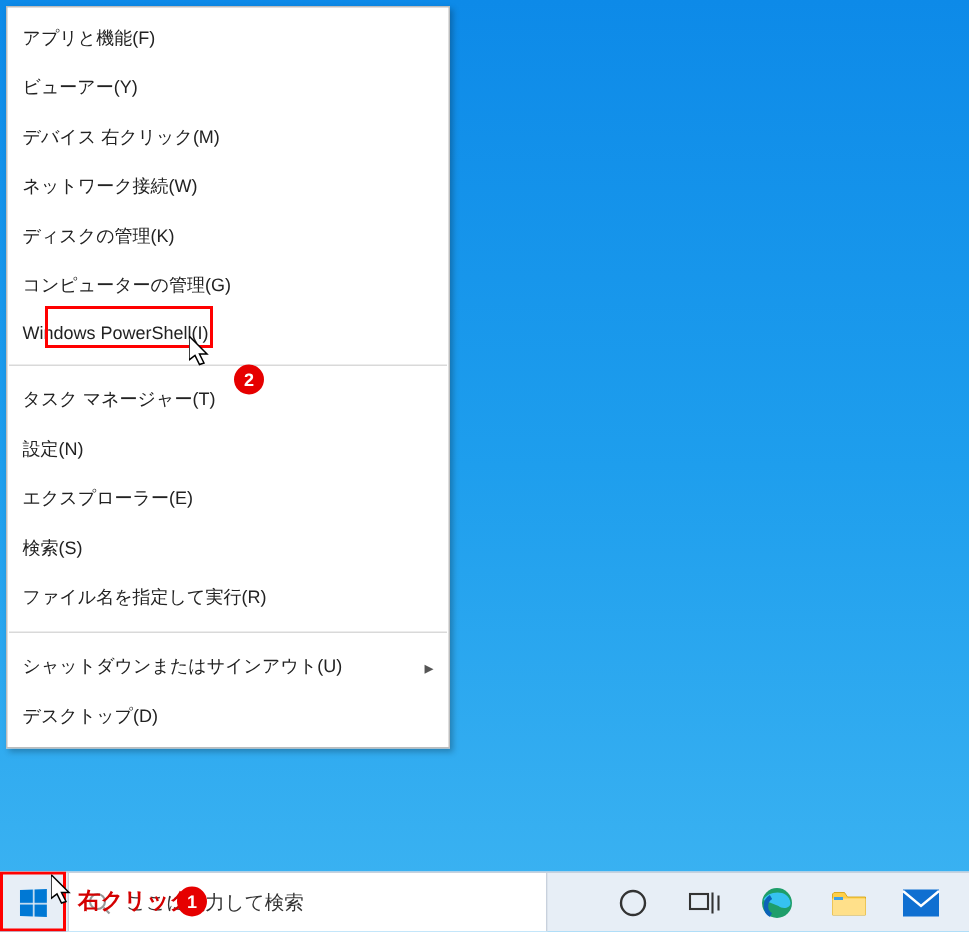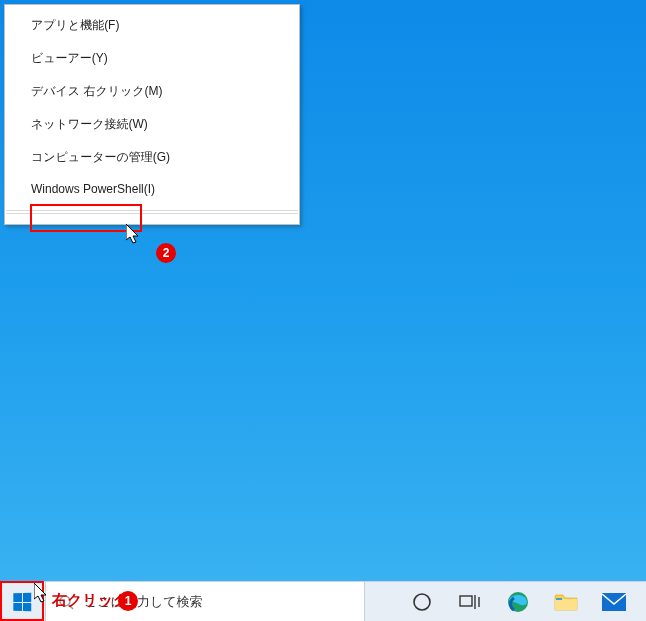--- a/index.html
+++ b/index.html
@@ -16,21 +16,21 @@
       position: absolute;
       top: 4px;
       left: 4px;
       width: 296px;
       background: #ffffff;
       border: 1px solid #bdbdbd;
       box-shadow: 2px 2px 4px rgba(0,0,0,0.25);
     }
     .menu-group { padding: 4px 0; }
     .menu-item {
-      padding: 8px 26px;
+      padding: 8px 10px;
       color: #222;
       font-size: 12px;
       cursor: default;
       position: relative;
       display: flex;
       align-items: center;
       justify-content: space-between;
     }
     .menu-item .label { white-space: nowrap; }
     .separator {
@@ -164,31 +164,58 @@
     <div class="menu-item">
         <span class="label">ビューアー(Y)</span>
       </div>
     <div class="menu-item">
         <span class="label">デバイス 右クリック(M)</span>
       </div>
     <div class="menu-item">
         <span class="label">ネットワーク接続(W)</span>
       </div>
     <div class="menu-item">
+        <span class="label">ディスクの管理(K)</span>
+      </div>
+    <div class="menu-item">
         <span class="label">コンピューターの管理(G)</span>
       </div>
     <div class="menu-item">
         <span class="label">Windows PowerShell(I)</span>
       </div>
   </div>
   <div class="separator"></div>
 
+  <div class="menu-group">
+    <div class="menu-item">
+        <span class="label">タスク マネージャー(T)</span>
+      </div>
+    <div class="menu-item">
+        <span class="label">設定(N)</span>
+      </div>
+    <div class="menu-item">
+        <span class="label">エクスプローラー(E)</span>
+      </div>
+    <div class="menu-item">
+        <span class="label">検索(S)</span>
+      </div>
+    <div class="menu-item">
+        <span class="label">ファイル名を指定して実行(R)</span>
+      </div>
+  </div>
   <div class="separator"></div>
 
   <div class="menu-group">
+    <div class="menu-item">
+      <span class="label">シャットダウンまたはサインアウト(U)</span>
+      <span class="arrow-icon">▸</span>
+    </div>
+    <div class="menu-item">
+        <span class="label">デスクトップ(D)</span>
+      </div>
   </div>
 </div>
 
 <div class="highlight-box" id="hl-disk"></div>
 <div class="badge" style="top:243px;left:156px;">2</div>
 
 <div class="cursor-arrow" style="top:224px;left:126px;">
   <svg width="16" height="22" viewBox="0 0 16 22">
     <polygon points="0,0 0,16 4,13 7,19 10,18 7,12 12,12" fill="#ffffff" stroke="#000" stroke-width="1"></polygon>
   </svg>

